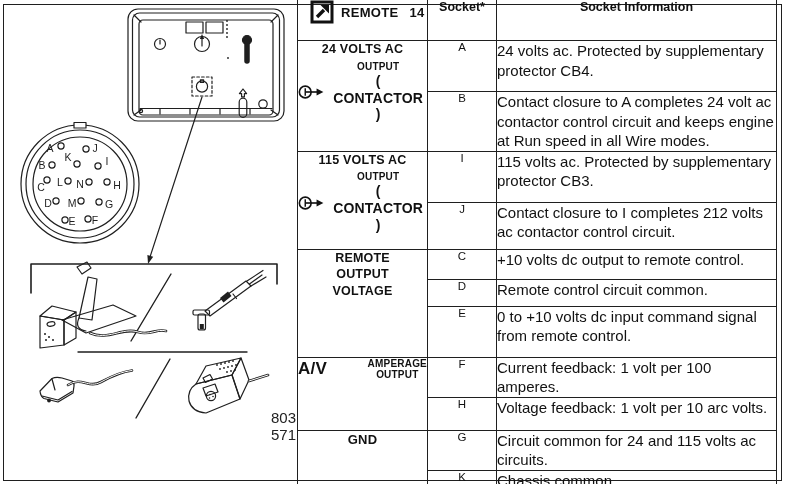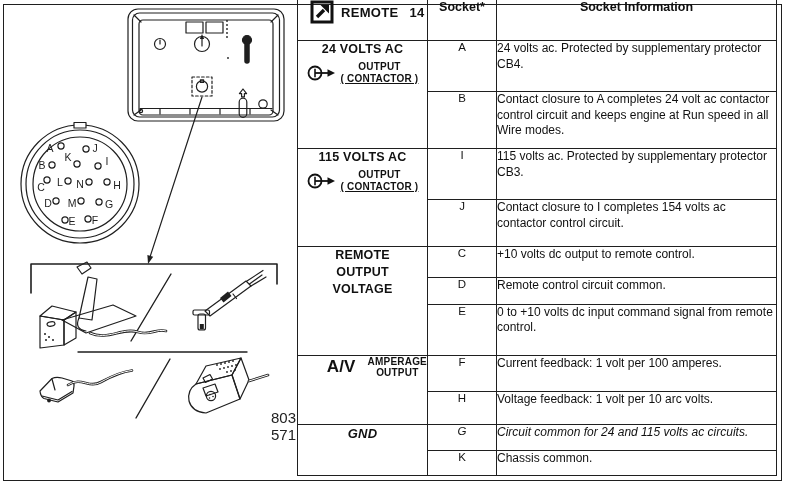--- a/index.html
+++ b/index.html
@@ -10,31 +10,31 @@
   .figcode{position:absolute;left:248px;top:409px;width:48px;text-align:right;font-size:15px;color:#222;}
 
   table.socket-table{position:absolute;left:297px;top:-1px;width:480px;height:477px;border-collapse:collapse;table-layout:fixed;}
   table.socket-table td{border:1px solid #1f1f1f;vertical-align:top;padding:0;box-sizing:border-box;overflow:hidden;}
   td.hdr{vertical-align:middle;text-align:center;font-weight:bold;font-size:12.5px;}
   .hdr-remote{display:flex;align-items:center;justify-content:flex-start;gap:7px;padding-left:12px;font-weight:bold;font-size:13px;letter-spacing:.3px;}
   .hdr-remote .num{margin-left:4px;}
   td.group-cell{vertical-align:middle;text-align:center;font-weight:bold;font-size:12.5px;line-height:1.35;letter-spacing:.2px;}
   .outrow{display:flex;align-items:center;justify-content:center;gap:5px;margin-top:3px;}
   .outsub{font-size:10px;line-height:1.2;font-weight:bold;text-align:center;}
-  .outsub .s2{font-size:10px;text-decoration:underline;}
+  .outsub .s2{font-size:14px;}
   td.socket-cell{text-align:center;font-size:11.5px;padding-top:5px;}
-  td.info-cell{font-size:12px;line-height:1.3;padding:4px 8px 0 7px;}
-  .av-wrap{display:flex;align-items:center;justify-content:flex-end;gap:12px;}
+  td.info-cell{font-size:15px;line-height:1.3;padding:4px 8px 0 7px;}
+  .av-wrap{display:flex;align-items:center;justify-content:space-between;gap:12px;}
   .av-big{font-size:17px;font-weight:bold;}
   .av-sub{font-size:10px;font-weight:bold;line-height:1.15;text-align:center;}
   .gnd{font-size:13px;font-weight:bold;}
   tr.rh0{height:41px;} tr.rhA{height:51px;} tr.rhB{height:57px;}
   tr.rhI{height:51px;} tr.rhJ{height:47px;} tr.rhC{height:30px;}
   tr.rhD{height:27px;} tr.rhE{height:51px;} tr.rhF{height:36px;}
-  tr.rhH{height:33px;} tr.rhG{height:26px;font-style:italic;} tr.rhK{height:25px;}
+  tr.rhH{height:33px;} tr.rhG{height:26px;} tr.rhK{height:25px;}
   svg text{font-family:"Liberation Sans",sans-serif;}
 </style>
 </head>
 <body>
 
 <div class="page">
   <div class="frame"></div>
 
   <svg class="art" width="304" height="484" viewBox="0 0 304 484" fill="none" stroke="#1f1f1f" stroke-width="1.2" stroke-linecap="round" stroke-linejoin="round">
 
@@ -279,21 +279,21 @@
             <div>OUTPUT</div>
             <div class="s2">( CONTACTOR )</div>
           </div>
         </div>
       </td>
       <td class="socket-cell">I</td>
       <td class="info-cell">115 volts ac. Protected by supplementary protector CB3.</td>
     </tr>
     <tr class="rhJ">
       <td class="socket-cell">J</td>
-      <td class="info-cell">Contact closure to I completes 154 volts ac contactor control circuit.</td>
+      <td class="info-cell">Contact closure to I completes 212 volts ac contactor control circuit.</td>
     </tr>
 
     <tr class="rhC">
       <td rowspan="3" class="group-cell">
         <div>REMOTE</div>
         <div>OUTPUT</div>
         <div>VOLTAGE</div>
       </td>
       <td class="socket-cell">C</td>
       <td class="info-cell">+10 volts dc output to remote control.</td>

